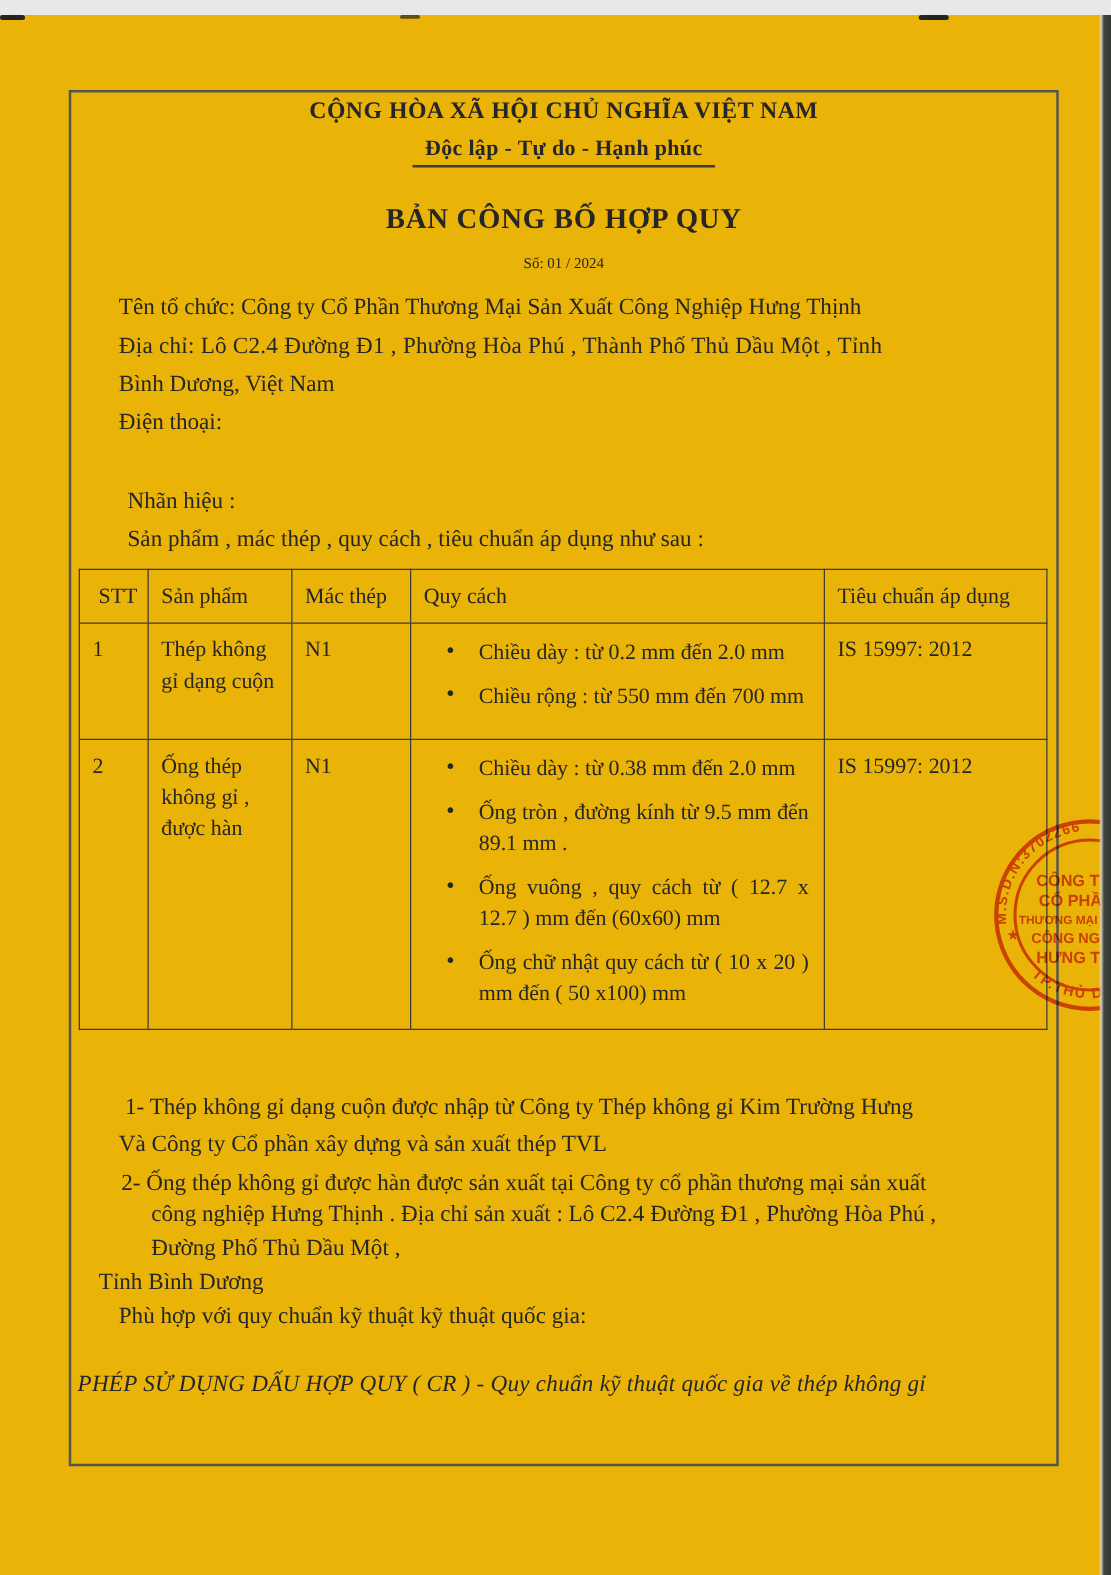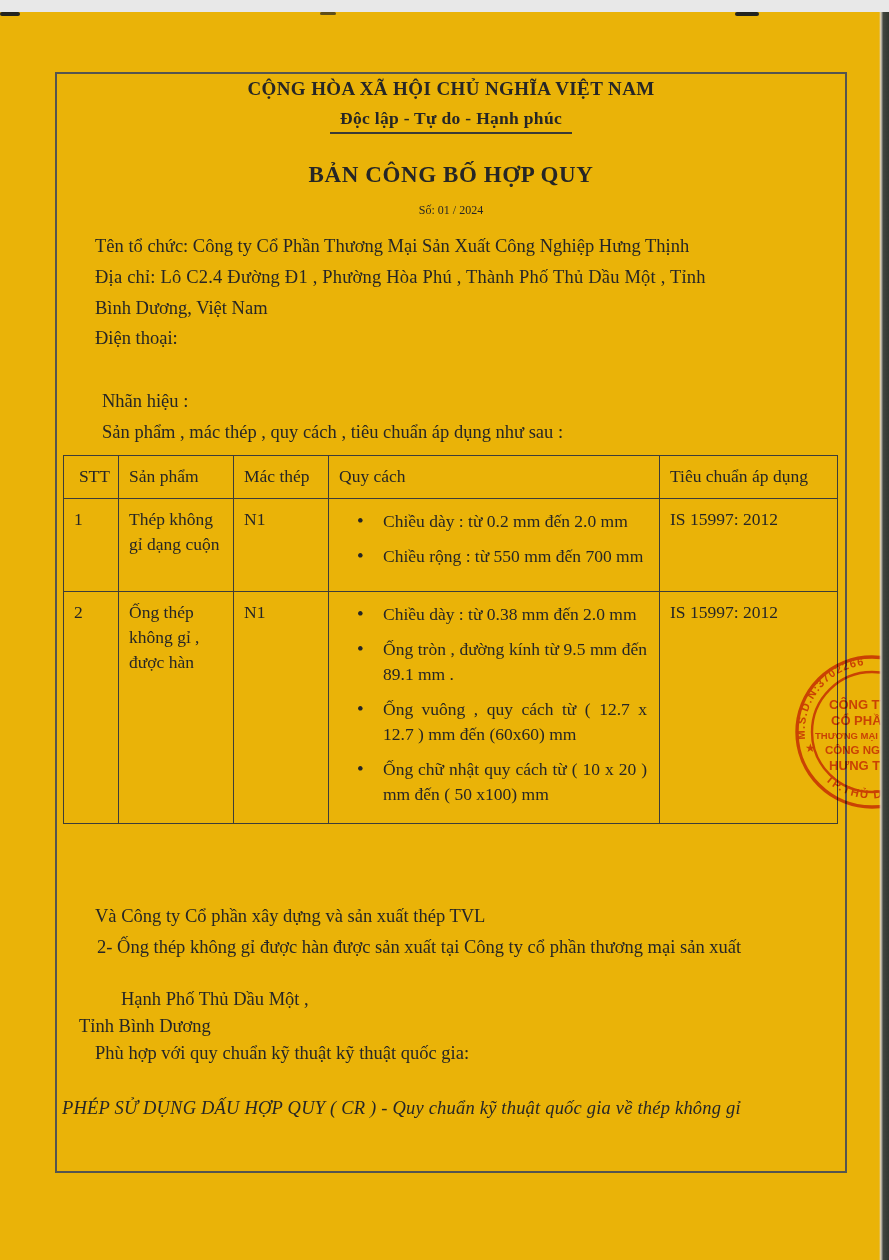--- a/index.html
+++ b/index.html
@@ -128,23 +128,25 @@
           <li>Ống tròn , đường kính từ 9.5 mm đến 89.1 mm .</li>
           <li>Ống vuông , quy cách từ ( 12.7 x 12.7 ) mm đến (60x60) mm</li>
           <li>Ống chữ nhật quy cách từ ( 10 x 20 ) mm đến ( 50 x100) mm</li>
         </ul>
       </td>
       <td>IS 15997: 2012</td>
     </tr>
   </tbody>
     </table>
 
+  <div class="note" style="left:100px;top:864px;">1-  Thép không gỉ dạng cuộn được nhập từ Công ty Thép không gỉ Kim Trường Hưng</div>
   <div class="note" style="left:95px;top:894px;">Và Công ty Cổ phần xây dựng và sản xuất thép TVL</div>
   <div class="note" style="left:97px;top:925px;text-align:center;">2-  Ống thép không gỉ được hàn được sản xuất tại Công ty cổ phần thương mại sản xuất</div>
-  <div class="note" style="left:121px;top:977px;">Hạnh Phố Thủ Dầu Một ,</div>
+  <div class="note" style="left:121px;top:950px;">công nghiệp Hưng Thịnh . Địa chỉ sản xuất : Lô C2.4 Đường Đ1 , Phường Hòa Phú ,</div>
+  <div class="note" style="left:121px;top:977px;">Đường Phố Thủ Dầu Một ,</div>
   <div class="note" style="left:79px;top:1004px;">Tỉnh Bình Dương</div>
   <div class="note" style="left:95px;top:1031px;">Phù hợp với quy chuẩn kỹ thuật kỹ thuật quốc gia:</div>
   <div class="note" style="left:62px;top:1086px;letter-spacing:.2px;font-style:italic;">PHÉP SỬ DỤNG DẤU HỢP QUY ( CR ) -  Quy chuẩn kỹ thuật quốc gia về thép không gỉ</div>
 
   <svg class="stamp" viewBox="0 0 160 160">
     <defs>
       <path id="arcTop" d="M 14.3,97.1 A 67 67 0 0 1 129.4,34.9"></path>
       <path id="arcBottom" d="M 20.0,112.0 A 67 67 0 0 0 136.0,112.0"></path>
     </defs>
     <circle class="ring" cx="79" cy="79" r="75" stroke-width="3.4"></circle>

